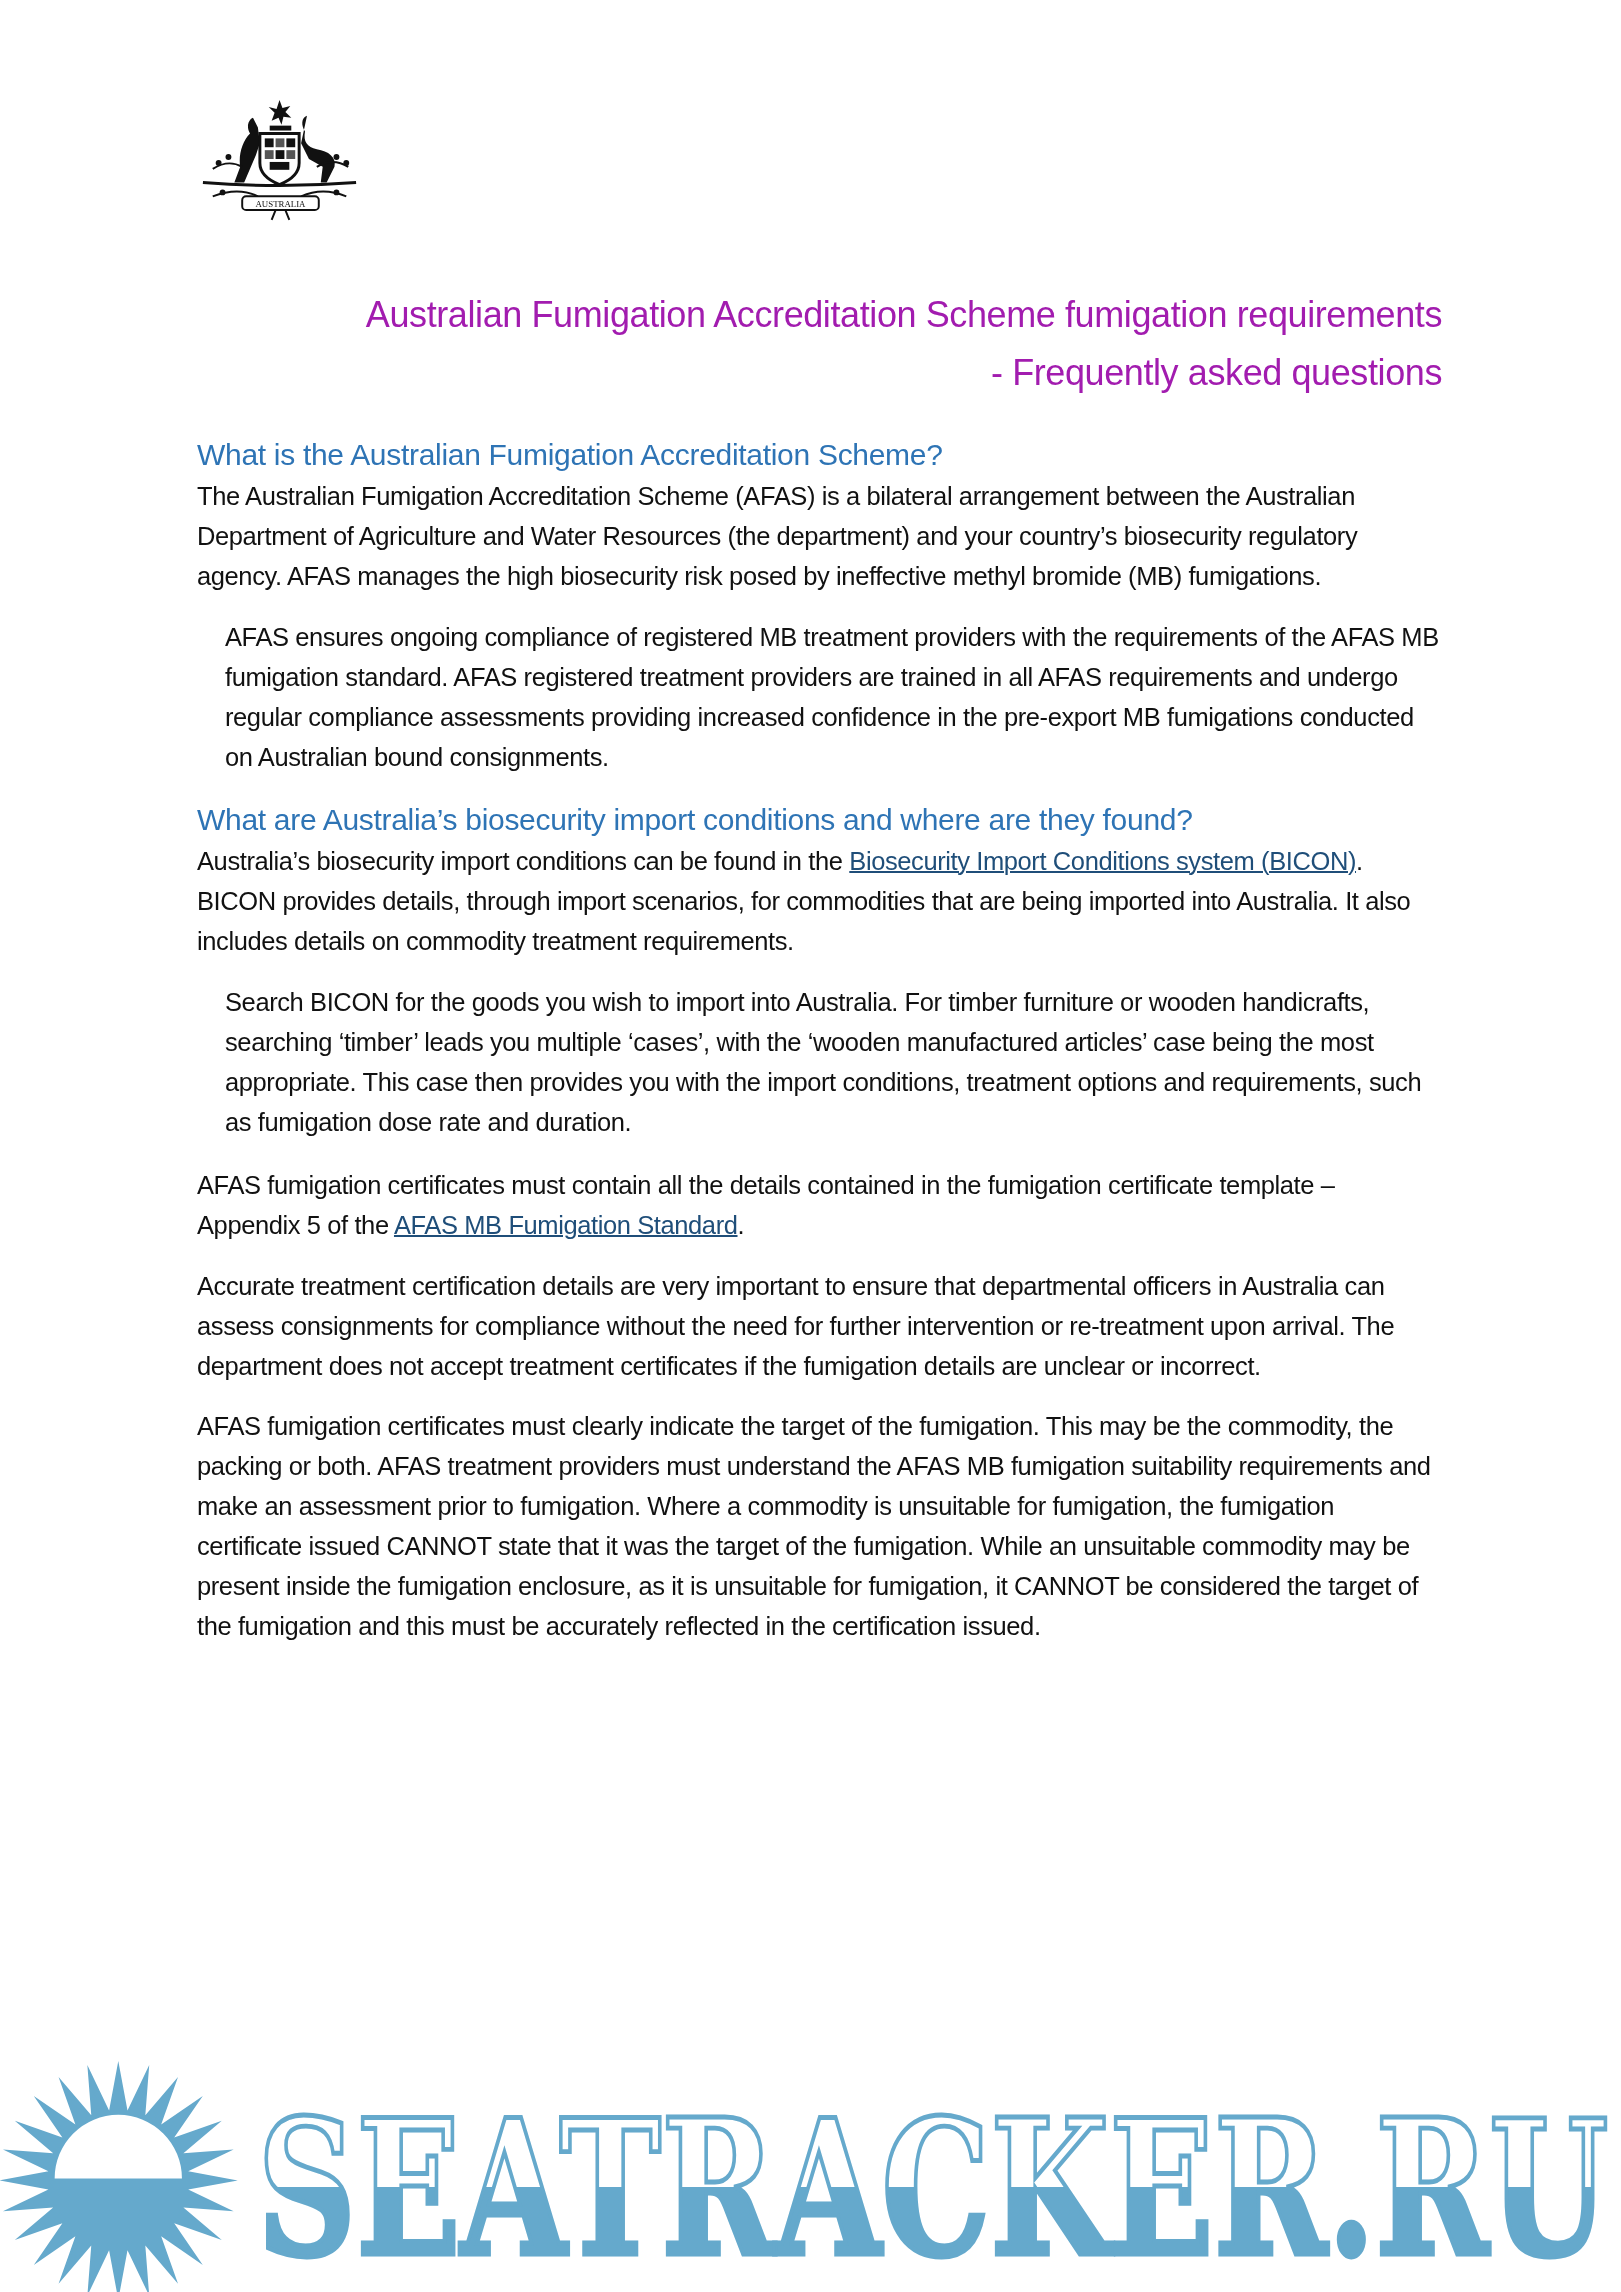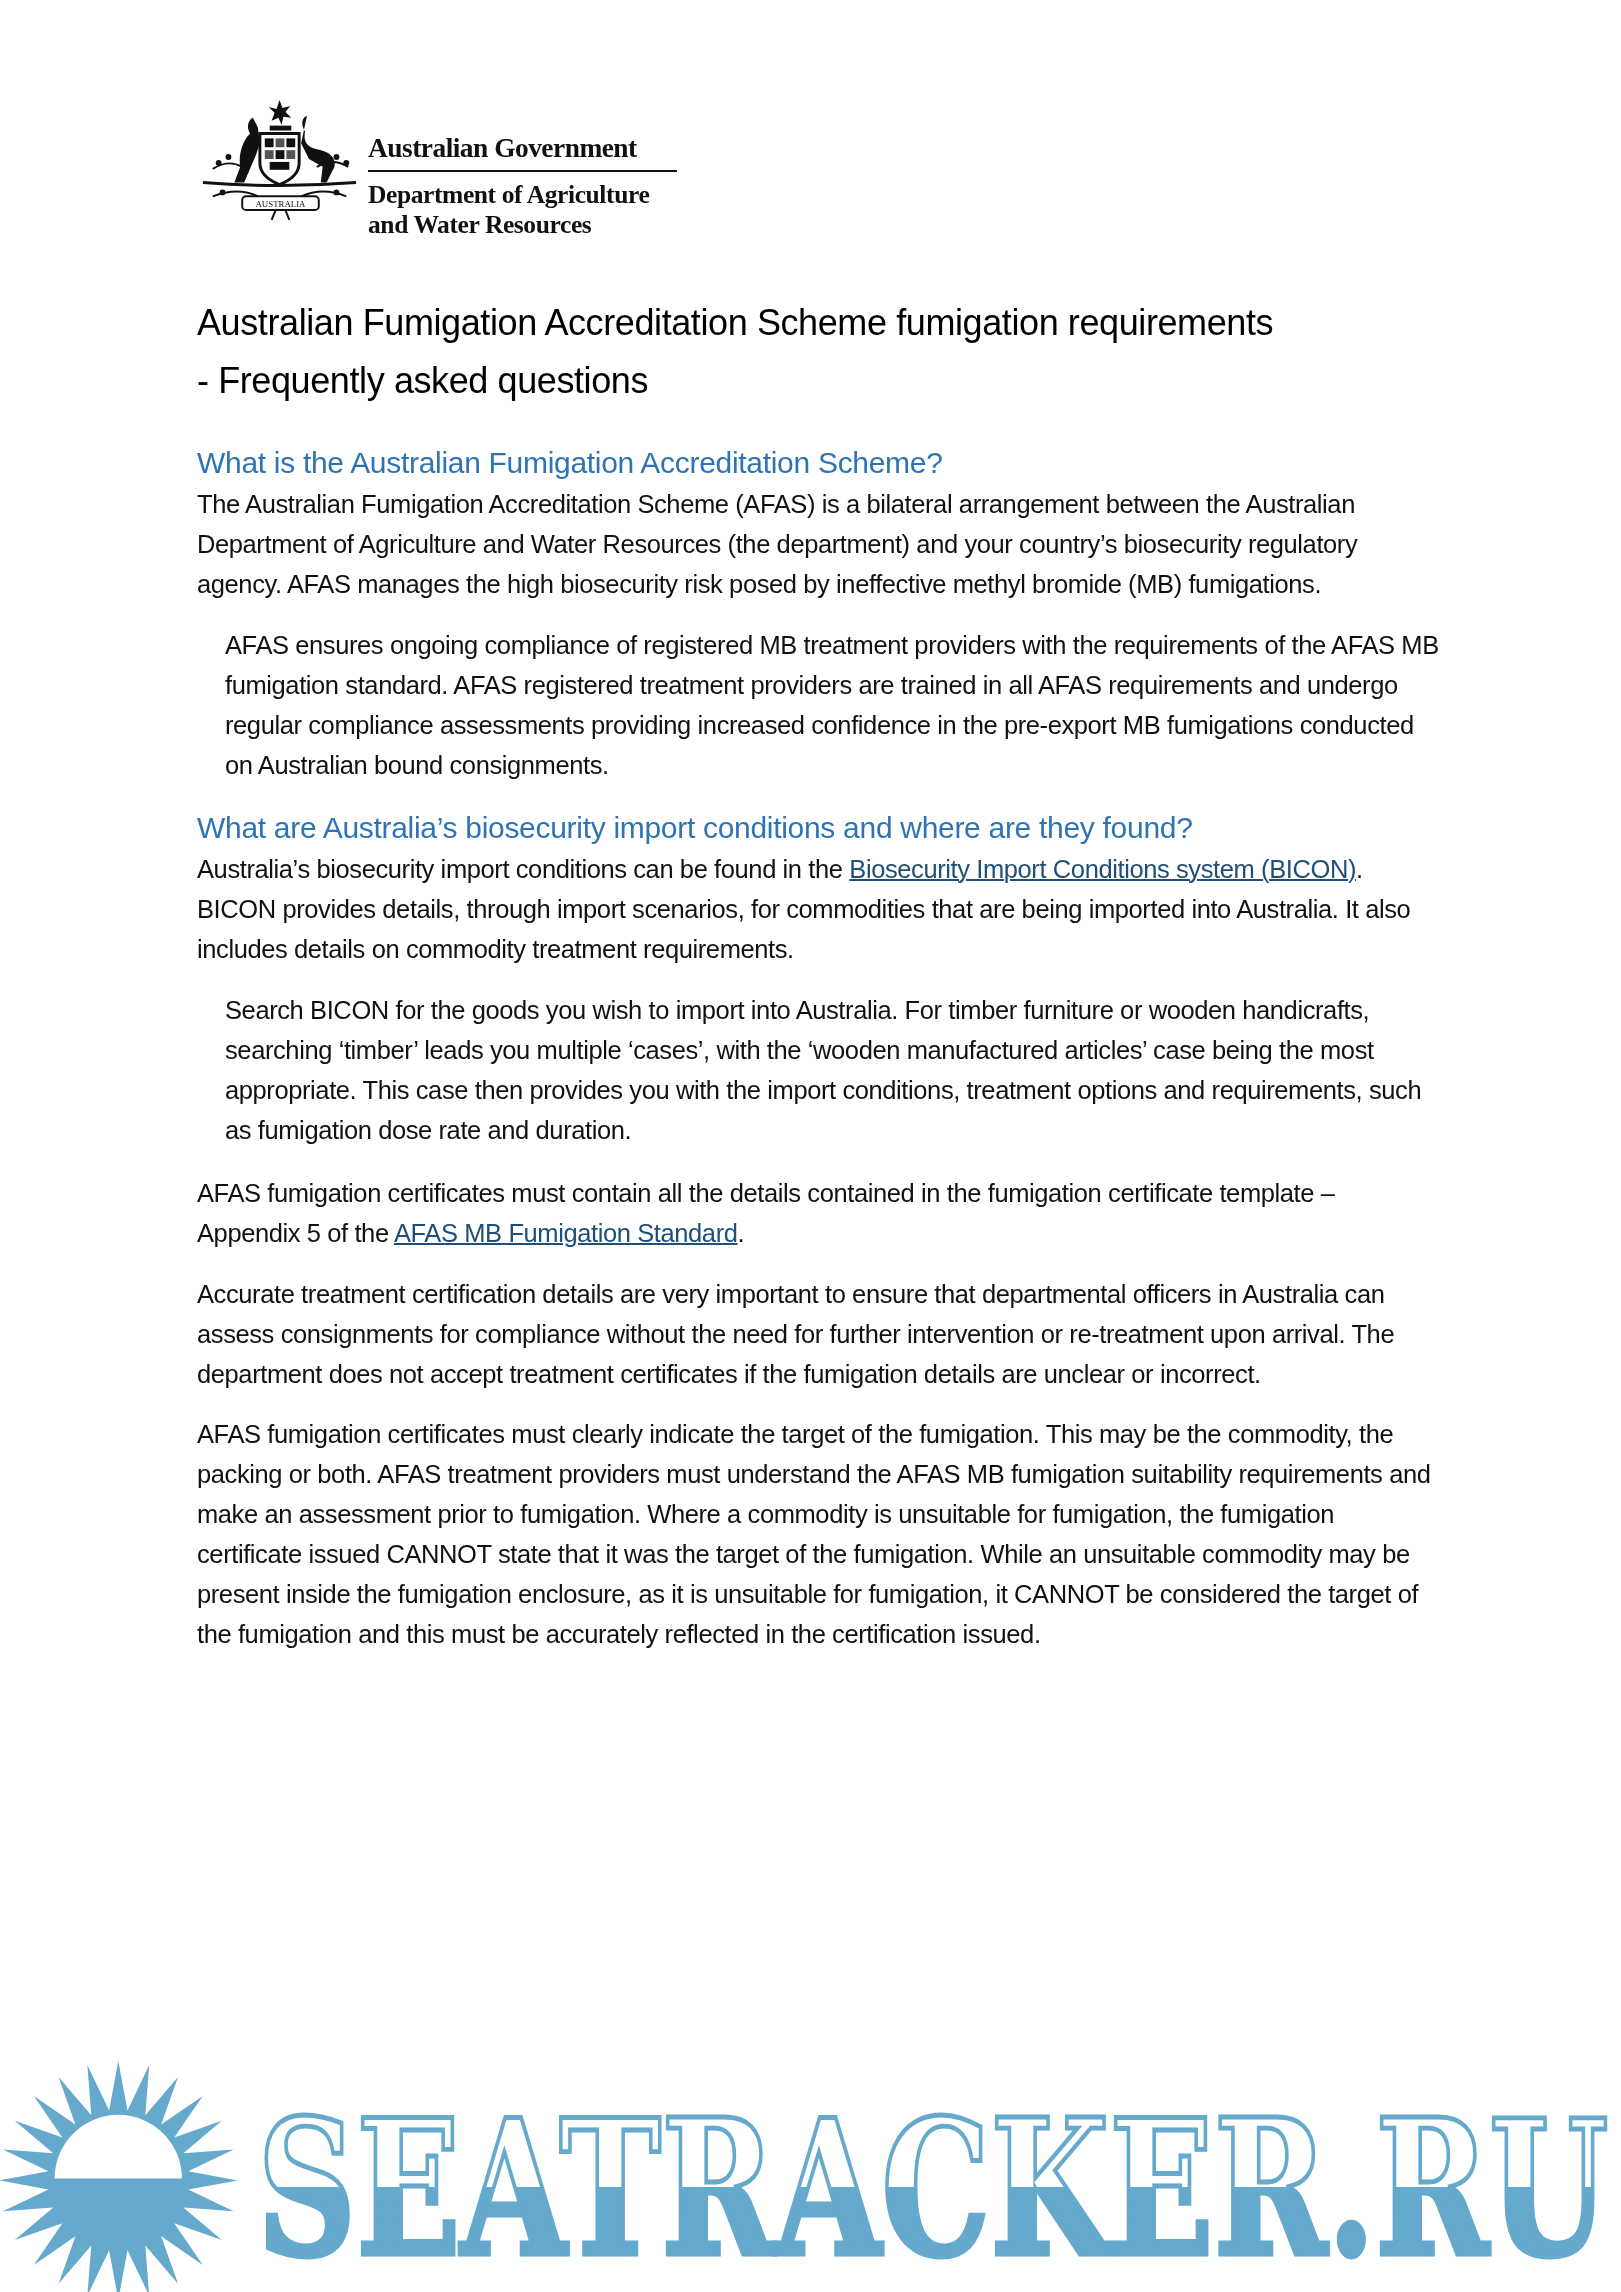--- a/index.html
+++ b/index.html
@@ -5,21 +5,21 @@
   html, body { margin: 0; padding: 0; background: #ffffff; }
   body { width: 1621px; height: 2293px; position: relative; overflow: hidden; font-family: "Liberation Sans", sans-serif; }
   .page { position: absolute; left: 0; top: 0; width: 1621px; height: 2293px; }
   .header-logo { position: absolute; left: 199px; top: 98px; width: 490px; height: 157px; }
   .crest { position: absolute; left: 0; top: 0; width: 162px; height: 123px; }
   .gov-block { position: absolute; left: 169px; top: 35px; width: 314px; }
   .gov-name { font-family: "Liberation Serif", serif; font-weight: bold; font-size: 27.4px; color: #111; letter-spacing: -0.5px; line-height: 31px; }
   .gov-rule { height: 2px; background: #111; margin: 5.9px 0 7.8px 0; width: 309px; }
   .dept-name { font-family: "Liberation Serif", serif; font-weight: bold; font-size: 25.5px; color: #111; line-height: 30px; letter-spacing: -0.4px; }
   .content { position: absolute; left: 197px; top: 286px; width: 1245px; }
-  .doc-title { color: #000000; font-size: 36px; line-height: 58px; font-weight: normal; margin: 8px 0 33px 0; letter-spacing: -0.4px; }
+  .doc-title { color: #a21caf; font-size: 36px; line-height: 58px; font-weight: normal; margin: 0 0 33px 0; letter-spacing: -0.4px; text-align: right; }
   .faq-heading { color: #2e74b5; font-size: 30px; line-height: 39px; font-weight: normal; margin: 0 0 2px 0; letter-spacing: -0.3px; }
   .para { color: #111; font-size: 25.5px; line-height: 40px; margin: 0 0 20.6px 0; letter-spacing: -0.4px; }
   .para.last-in-section { margin-bottom: 23.5px; margin-left: 28px; }
   a.doc-link { color: #1f4e79; text-decoration: underline; text-decoration-thickness: 2px; }
   .watermark { position: absolute; left: 0; top: 2058px; width: 1621px; height: 234px; }
   .wm-text { font-family: "DejaVu Serif", serif; font-weight: bold; }
 </style>
 </head>
 <body>
 
@@ -50,26 +50,20 @@
         <circle cx="30" cy="60" r="3" fill="#111"></circle>
         <circle cx="140" cy="60" r="3" fill="#111"></circle>
         <circle cx="150" cy="66" r="3" fill="#111"></circle>
       <circle cx="24" cy="96" r="3" fill="#111"></circle>
         <circle cx="140" cy="96" r="3" fill="#111"></circle>
 
       <rect x="44" y="100" width="78" height="14" rx="4" fill="#fff" stroke="#111" stroke-width="2"></rect>
       <text x="83" y="111" text-anchor="middle" font-size="9" font-family="Liberation Serif, serif" fill="#111">AUSTRALIA</text>
       <path d="M78,114 L74,124 M88,114 L92,124" stroke="#111" stroke-width="2"></path>
     </svg>
-    <div class="gov-block">
-      <div class="gov-name">Australian Government</div>
-      <div class="gov-rule"></div>
-      <div class="dept-name">Department of Agriculture</div>
-      <div class="dept-name">and Water Resources</div>
-    </div>
   </div>
 
   <div class="content">
     <h1 class="doc-title">
       <span>Australian Fumigation Accreditation Scheme fumigation requirements</span><br>
       <span>- Frequently asked questions</span>
     </h1>
 
     <section>
       <h2 class="faq-heading">What is the Australian Fumigation Accreditation Scheme?</h2>

